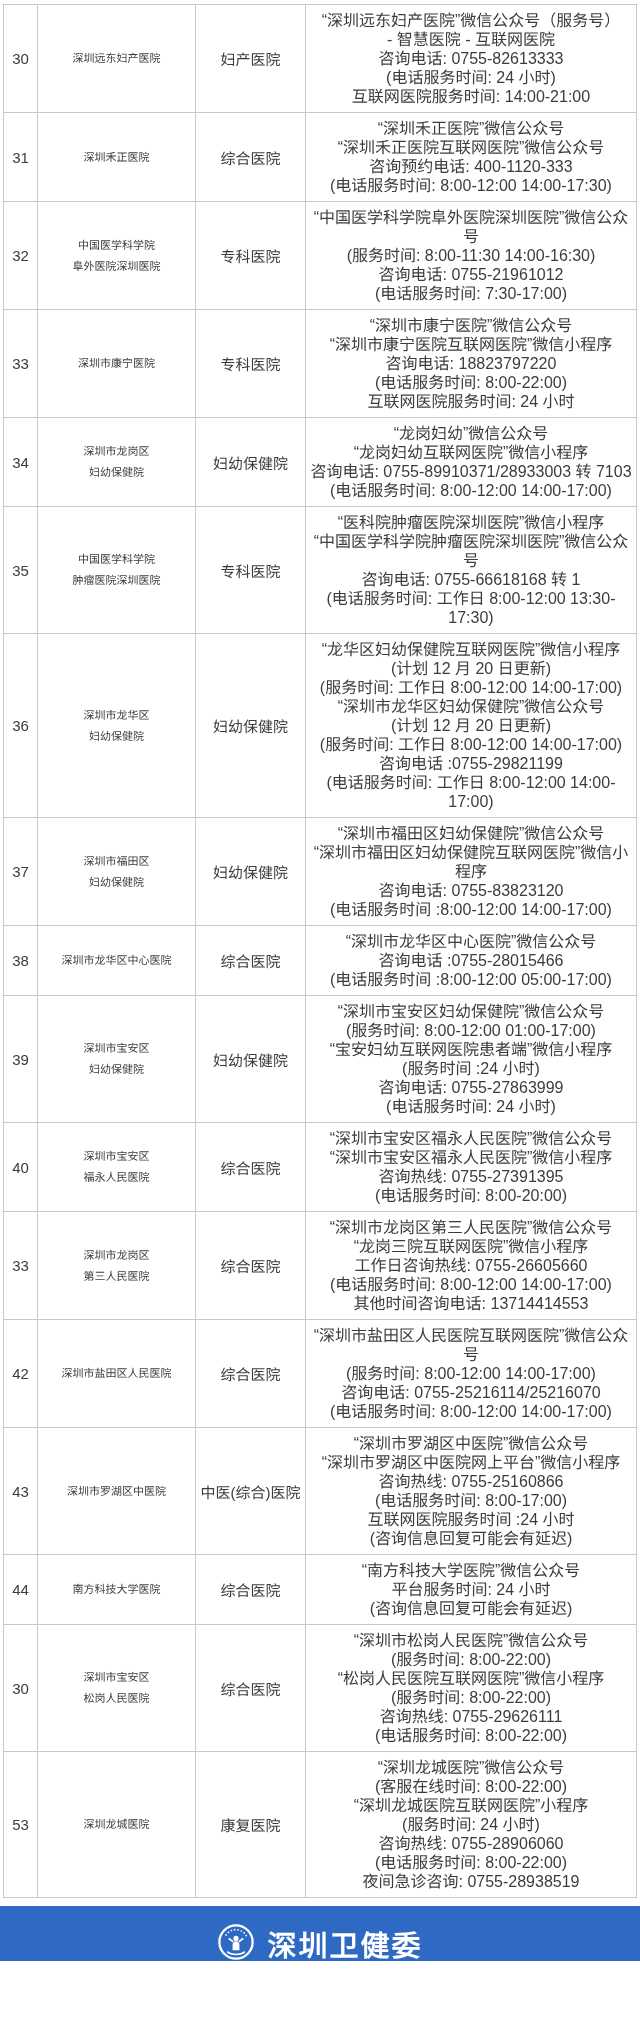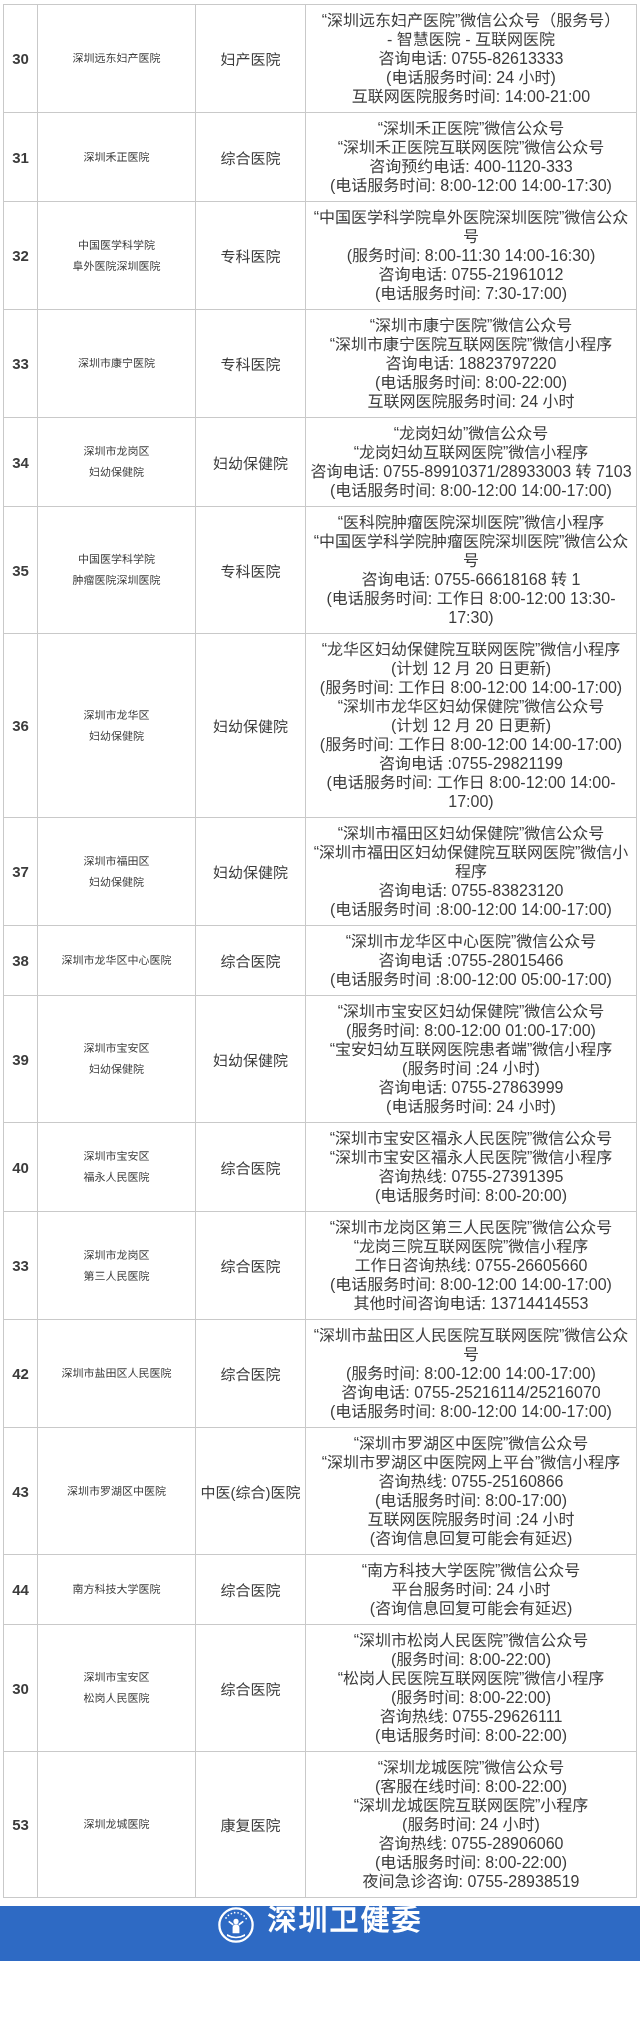--- a/index.html
+++ b/index.html
@@ -33,21 +33,20 @@
     vertical-align:middle;
     text-align:center;
     white-space:pre-line;
     padding:6px 4px;
     color:var(--text-color);
   }
   td.no{
     width:34px;
     font-size:15px;
     padding:6px 2px;
-    font-weight:bold;
   }
   td.name{
     width:158px;
     font-size:11px;
     line-height:21px;
   }
   td.type{
     width:110px;
     font-size:15px;
     margin-left:28px;
@@ -56,21 +55,21 @@
     font-size:16px;
     line-height:19px;
     padding:6px 6px;
   }
   .footer-bar{
     margin-top:8px;
     width:640px;
     height:55px;
     background:var(--footer-blue);
     display:flex;
-    align-items:flex-start;
+    align-items:flex-end;
     justify-content:center;
     gap:12px;
   }
   .footer-logo{
     width:38px;
     height:38px;
     flex:0 0 auto;
   }
   .footer-label{
     color:#ffffff;

